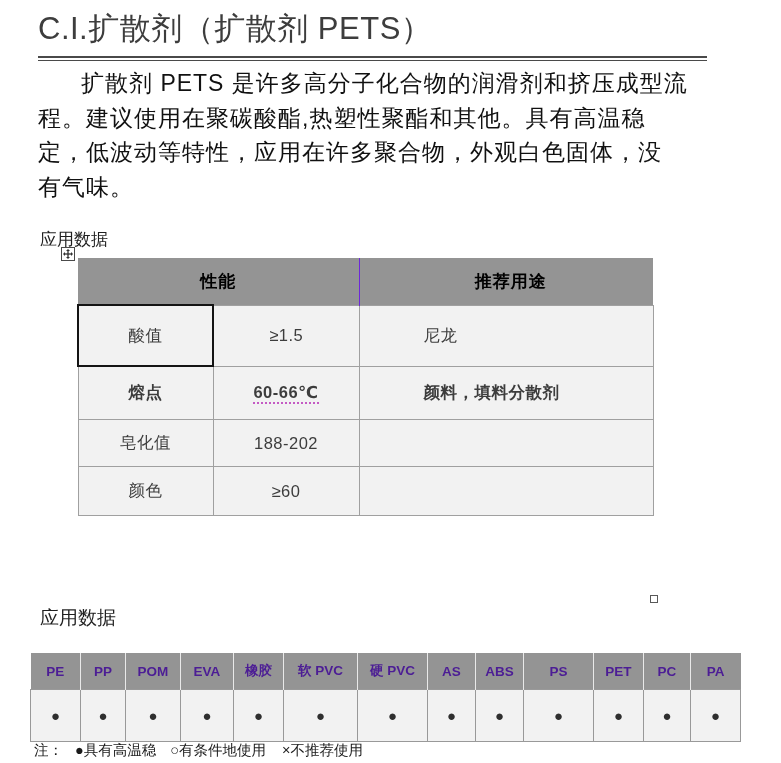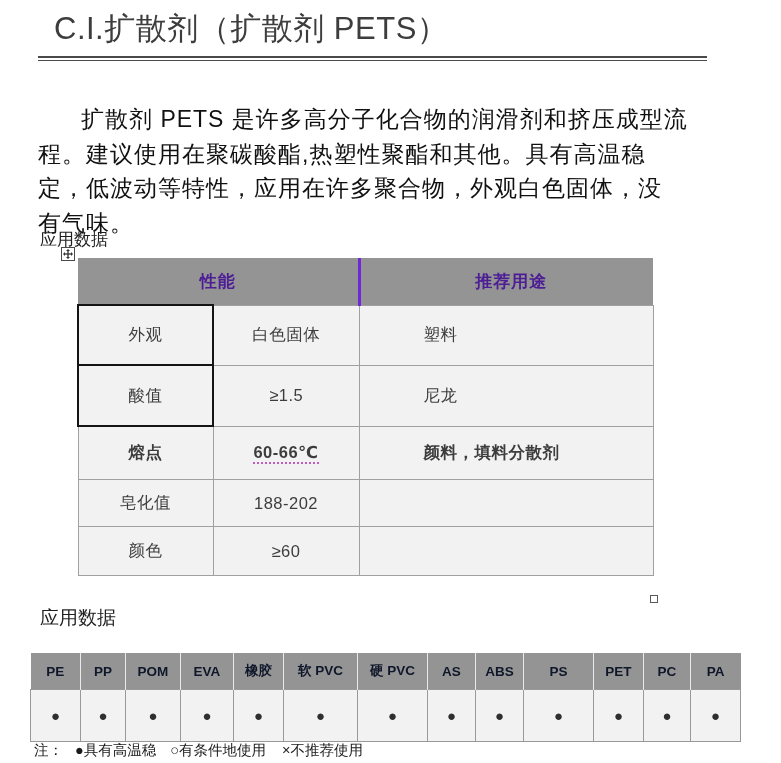--- a/index.html
+++ b/index.html
@@ -3,49 +3,49 @@
 <meta charset="utf-8">
 <style>
   html,body{margin:0;padding:0;}
   body{
     width:781px;height:763px;position:relative;background:#ffffff;
     font-family:"Liberation Sans","DejaVu Sans",sans-serif;
     color:#141414;overflow:hidden;
   }
   
   .doc-title{
-    position:absolute;left:54px;top:8px;width:700px;
+    position:absolute;left:38px;top:8px;width:700px;
     font-size:31px;font-weight:400;color:#3d3d3d;letter-spacing:0.5px;
     white-space:nowrap;
   }
   .title-rule{
     position:absolute;left:38px;top:56px;width:669px;height:2px;
     border-top:2px solid #4a4a4a;border-bottom:1px solid #4a4a4a;
   }
   
   .intro{position:absolute;left:38px;top:66px;width:690px;}
   .intro .line{
     font-size:23px;line-height:34.5px;letter-spacing:1px;
     font-weight:500;color:#111111;white-space:nowrap;
   }
-  .intro .line.first{text-indent:43px;margin-top:36px;}
+  .intro .line.first{text-indent:43px;}
   
   .sec-heading{position:absolute;color:#1f1f1f;white-space:nowrap;}
   .sec-heading.one{left:40px;top:228px;font-size:17px;}
   .sec-heading.two{left:40px;top:605px;font-size:19px;}
   
   .tbl1-wrap{position:absolute;left:77px;top:258px;}
   table{border-collapse:collapse;table-layout:fixed;}
   .tbl1{width:575px;}
   .tbl1 th{
-    background:#949494;color:#4c1d95;font-size:17px;font-weight:700;
+    background:#949494;color:#000000;font-size:17px;font-weight:700;
     text-align:center;vertical-align:middle;border:none;height:44px;
     letter-spacing:1px;
   }
-  .tbl1 th.sep{border-left:3px solid #6d28d9;padding-left:10px;}
+  .tbl1 th.sep{border-left:1px solid #6d28d9;padding-left:10px;}
   .tbl1 td{
     background:#f2f2f2;border:1px solid #a0a0a0;
     font-size:16.5px;color:#3d3d3d;text-align:center;vertical-align:middle;
     letter-spacing:0.5px;
   }
   .tbl1 td.use{text-align:left;padding-left:64px;}
   .tbl1 td.dark{border:2px solid #141414;}
   .tbl1 tr.r0 td{height:56px;}
   .tbl1 tr.r1 td{height:57px;}
   .tbl1 tr.r2 td{height:50px;font-weight:bold;}
@@ -61,21 +61,21 @@
   }
   .resize-handle{
     position:absolute;left:650px;top:595px;width:8px;height:8px;
     background:#ffffff;border:1px solid #595959;box-sizing:border-box;
     cursor:nwse-resize;
   }
   
   .tbl2-wrap{position:absolute;left:30px;top:653px;}
   .tbl2{width:710px;}
   .tbl2 th{
-    background:#949494;color:#0f172a;font-size:13.5px;font-weight:700;
+    background:#949494;color:#4c1d95;font-size:13.5px;font-weight:700;
     text-align:center;vertical-align:middle;height:34px;
     border-left:1px solid #e9e9e9;border-top:none;border-bottom:none;
     white-space:nowrap;
   }
   .tbl2 th:first-child{border-left:none;}
   .tbl2 td{
     background:#f2f2f2;border:1px solid #999999;height:49px;
     text-align:center;vertical-align:middle;font-size:15px;color:#2f2f2f;
   }
   
@@ -122,25 +122,20 @@
         <col style="width:146px">
         <col style="width:294px">
       </colgroup>
     <thead>
       <tr>
         <th colspan="2">性能</th>
         <th class="sep">推荐用途</th>
       </tr>
     </thead>
     <tbody>
-      <tr class="r0">
-        <td class="dark">外观</td>
-        <td>白色固体</td>
-        <td class="use">塑料</td>
-      </tr>
       <tr class="r1">
         <td class="dark">酸值</td>
         <td>≥1.5</td>
         <td class="use">尼龙</td>
       </tr>
       <tr class="r2">
         <td>熔点</td>
         <td><span class="squiggle">60-66℃</span></td>
         <td class="use">颜料，填料分散剂</td>
       </tr>

